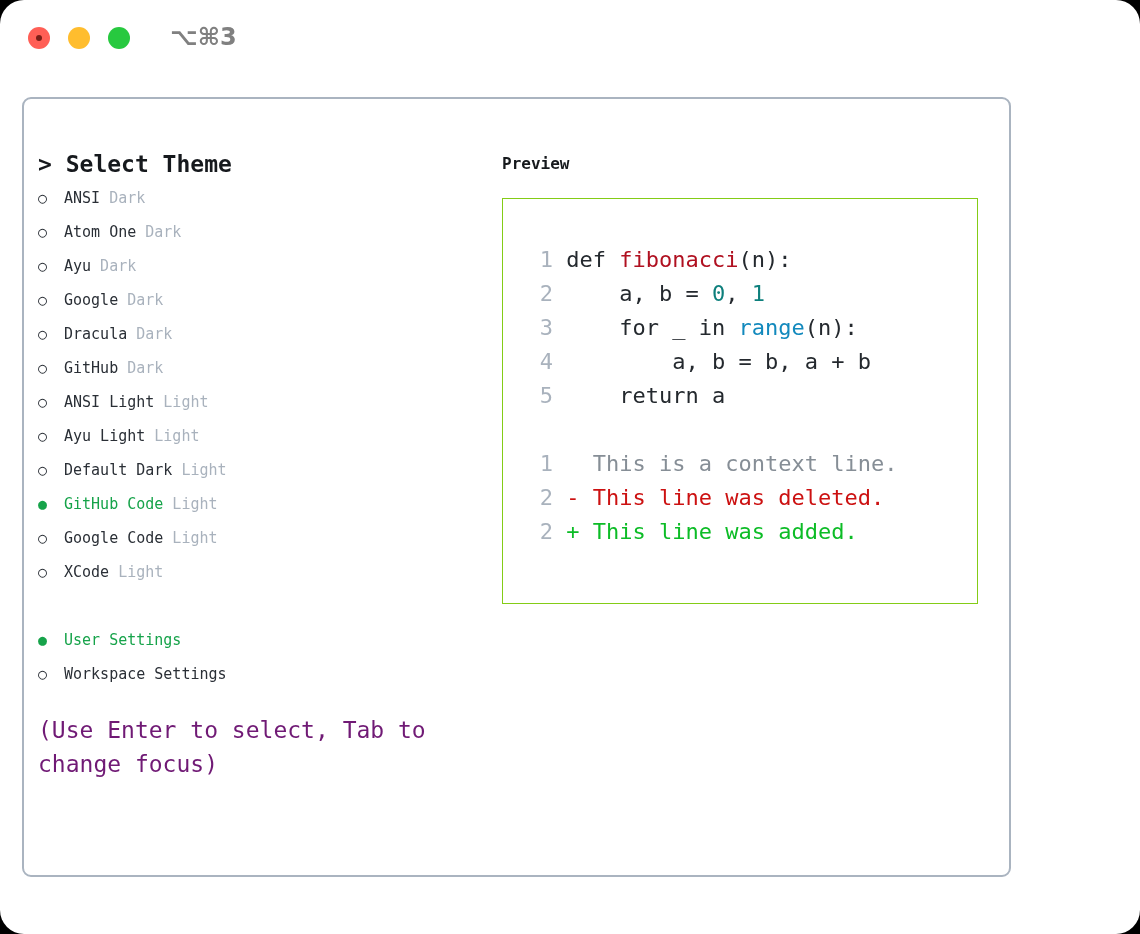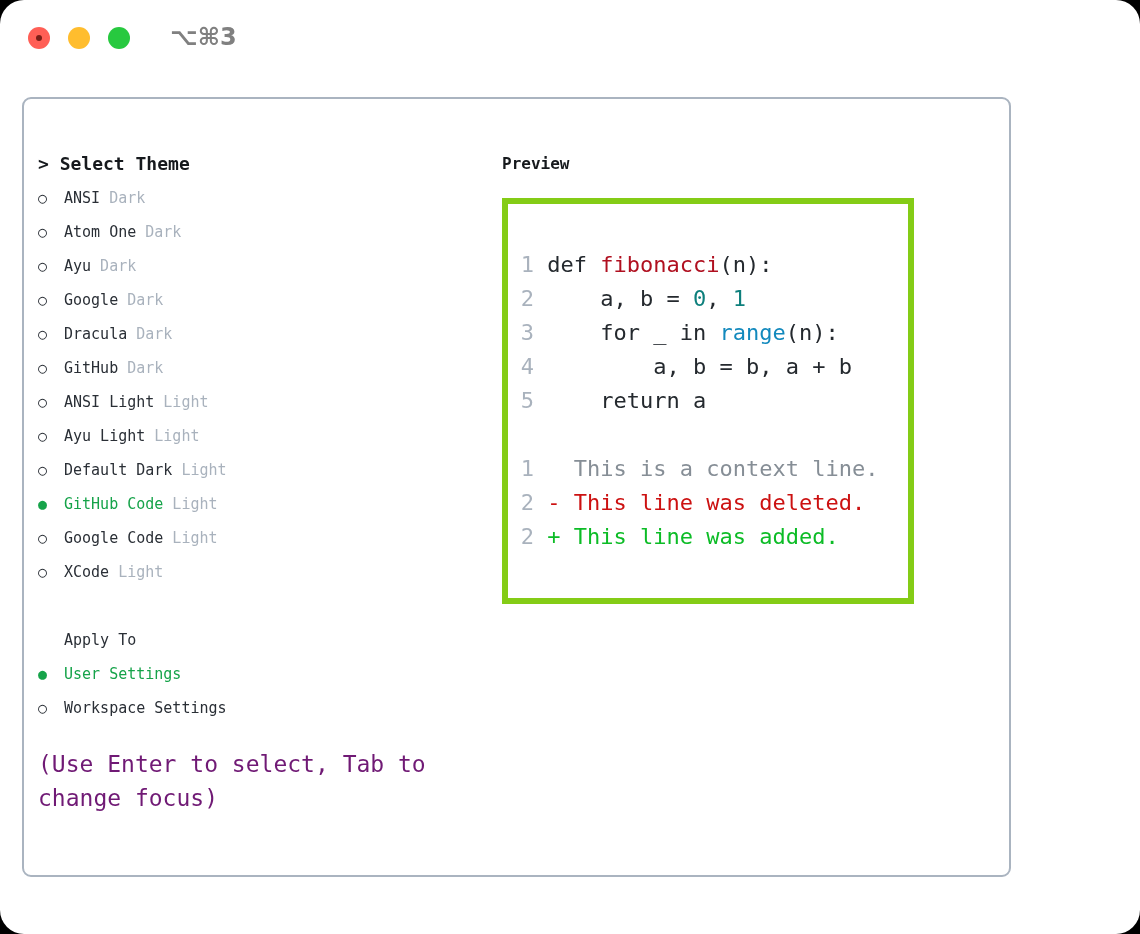--- a/index.html
+++ b/index.html
@@ -84,21 +84,21 @@
   .row {
     height: 34px;
     line-height: 34px;
     font-size: 15px;
     white-space: pre;
     color: #2a2f36;
   }
   .heading {
     font-weight: bold;
     color: #16191d;
-    font-size: 18px;
+    font-size: 23px;
   }
   .marker {
     display: inline-block;
     width: 26px;
     color: #2a2f36;
   }
   .marker.sel { color: #16a34a; }
   .name-sel { color: #16a34a; }
   .tag {
     color: #a9b2bd;
@@ -121,26 +121,26 @@
   }
   #preview-title {
     font-size: 16px;
     font-weight: bold;
     color: #16191d;
     line-height: 34px;
     white-space: pre;
   }
   #preview-box {
     margin-top: 17px;
-    width: 412px;
+    width: 476px;
     height: 406px;
-    border: 6px solid #84cc16;
+    border: 1px solid #84cc16;
     box-sizing: border-box;
     background: #ffffff;
-    padding: 44px 0 0 4px;
+    padding: 44px 0 0 28px;
   }
   .code-line {
     font-size: 22px;
     line-height: 34px;
     white-space: pre;
     color: #24292e;
   }
   .ln {
     color: #a9b2bd;
     display: inline-block;
@@ -180,21 +180,20 @@
           <div class="row"><span class="marker">○</span><span>GitHub</span><span class="tag"> Dark</span></div>
           <div class="row"><span class="marker">○</span><span>ANSI Light</span><span class="tag"> Light</span></div>
           <div class="row"><span class="marker">○</span><span>Ayu Light</span><span class="tag"> Light</span></div>
           <div class="row"><span class="marker">○</span><span>Default Dark</span><span class="tag"> Light</span></div>
           <div class="row"><span class="marker sel">●</span><span class="name-sel">GitHub Code</span><span class="tag"> Light</span></div>
           <div class="row"><span class="marker">○</span><span>Google Code</span><span class="tag"> Light</span></div>
           <div class="row"><span class="marker">○</span><span>XCode</span><span class="tag"> Light</span></div>
         </div>
 
       <div id="apply-block">
-        <div class="row"><span class="marker"> </span><span>Apply To</span></div>
         <div id="apply-list">
             <div class="row"><span class="marker sel">●</span><span class="name-sel">User Settings</span></div>
             <div class="row"><span class="marker">○</span><span>Workspace Settings</span></div>
           </div>
       </div>
 
       <div class="hint">
         <div>(Use Enter to select, Tab to</div>
         <div>change focus)</div>
       </div>

